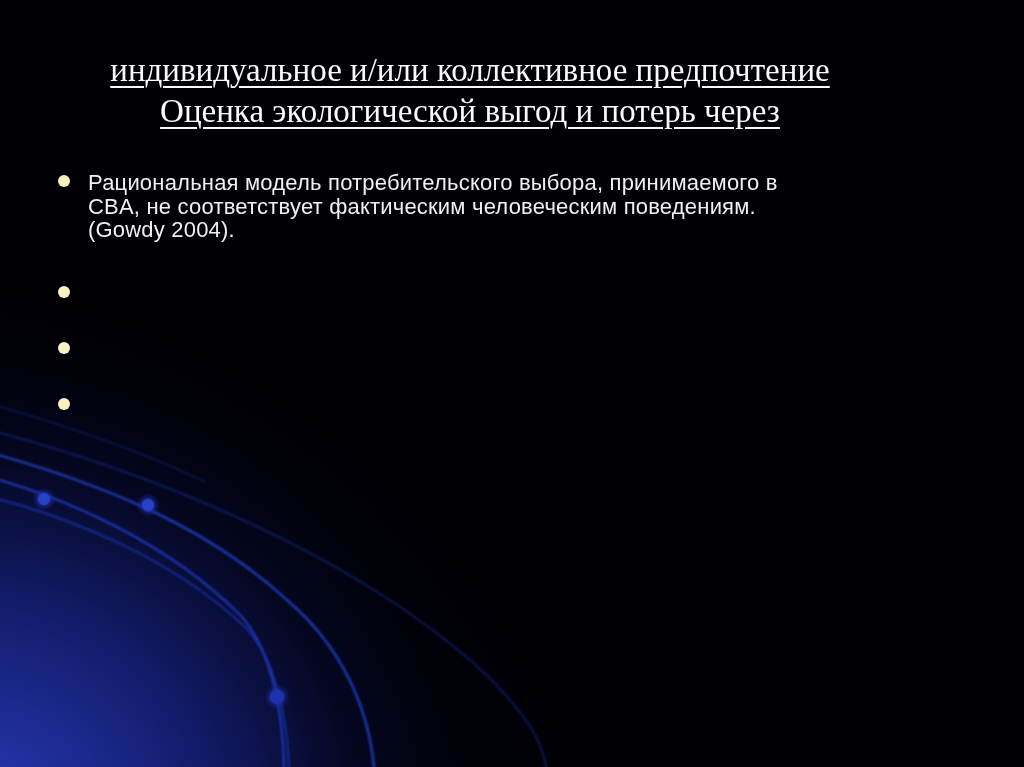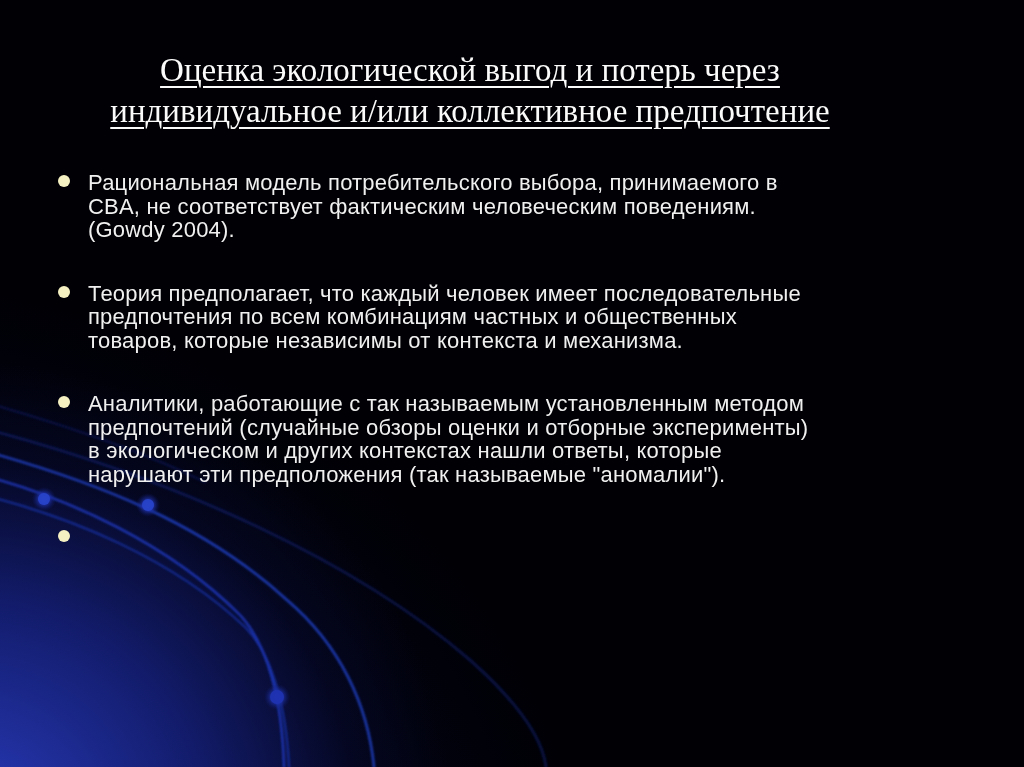--- a/index.html
+++ b/index.html
@@ -103,46 +103,39 @@
       <circle cx="44" cy="499" r="12" fill="url(#nodeGlow)"></circle>
       <circle cx="44" cy="499" r="6" fill="#2842c8" opacity="0.95"></circle>
       <circle cx="148" cy="505" r="12" fill="url(#nodeGlow)"></circle>
       <circle cx="148" cy="505" r="6" fill="#2842c8" opacity="0.95"></circle>
       <circle cx="277" cy="697" r="13" fill="url(#nodeGlow)"></circle>
       <circle cx="277" cy="697" r="7" fill="#1f32b0" opacity="0.95"></circle>
     </g>
   </svg>
 
   <div class="title-block">
+    <div class="title-line">индивидуальное и/или коллективное предпочтение</div>
     <div class="title-line">Оценка экологической выгод и потерь через</div>
-    <div class="title-line">индивидуальное и/или коллективное предпочтение</div>
   </div>
 
   <div class="bullet-list">
 
     <div class="bullet-item">
       <span class="bullet-dot"></span>
       <span class="bullet-text">Рациональная модель потребительского выбора, принимаемого в
 CBA, не соответствует фактическим человеческим поведениям.
 (Gowdy 2004).</span>
     </div>
 
     <div class="bullet-item">
       <span class="bullet-dot"></span>
-      <span class="bullet-text">Теория предполагает, что каждый человек имеет последовательные
-предпочтения по всем комбинациям частных и общественных
-товаров, которые независимы от контекста и механизма.</span>
     </div>
 
     <div class="bullet-item">
       <span class="bullet-dot"></span>
-      <span class="bullet-text">Аналитики, работающие с так называемым установленным методом
-предпочтений (случайные обзоры оценки и отборные эксперименты)
-в экологическом и других контекстах нашли ответы, которые
-нарушают эти предположения (так называемые "аномалии").</span>
     </div>
 
     <div class="bullet-item">
       <span class="bullet-dot"></span>
     </div>
 
   </div>
 </div>
 
 </body></html>

